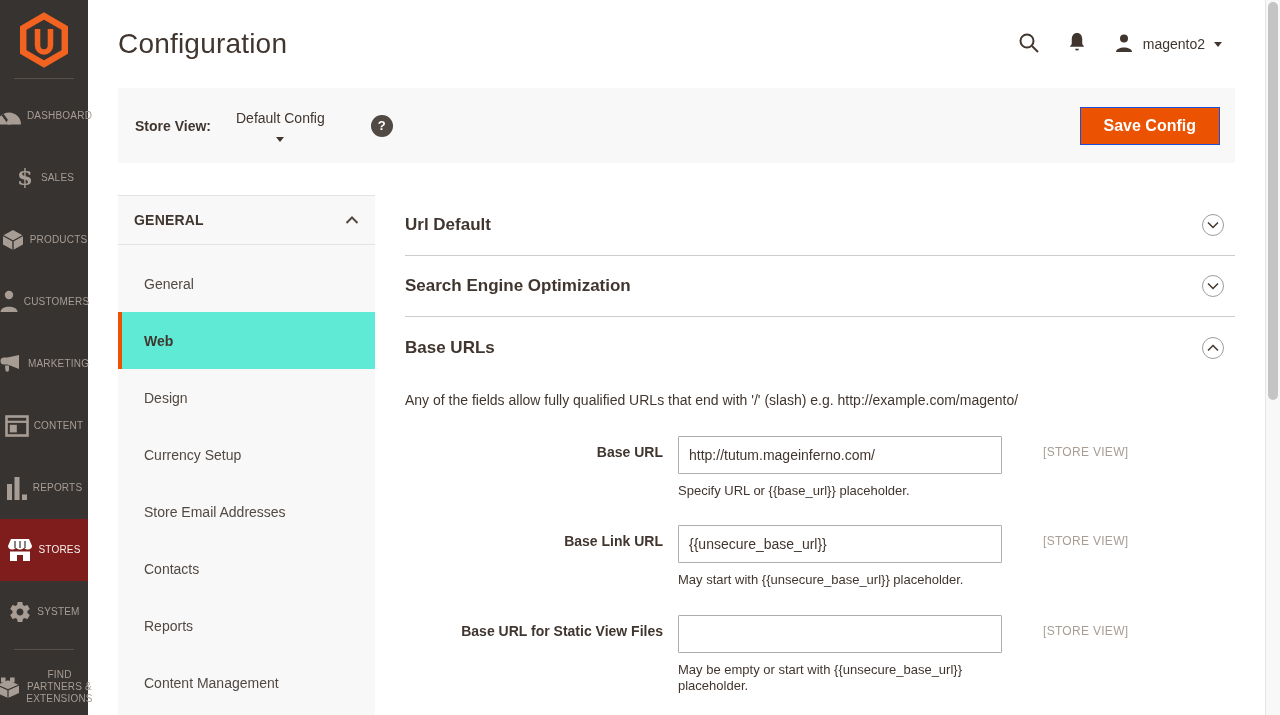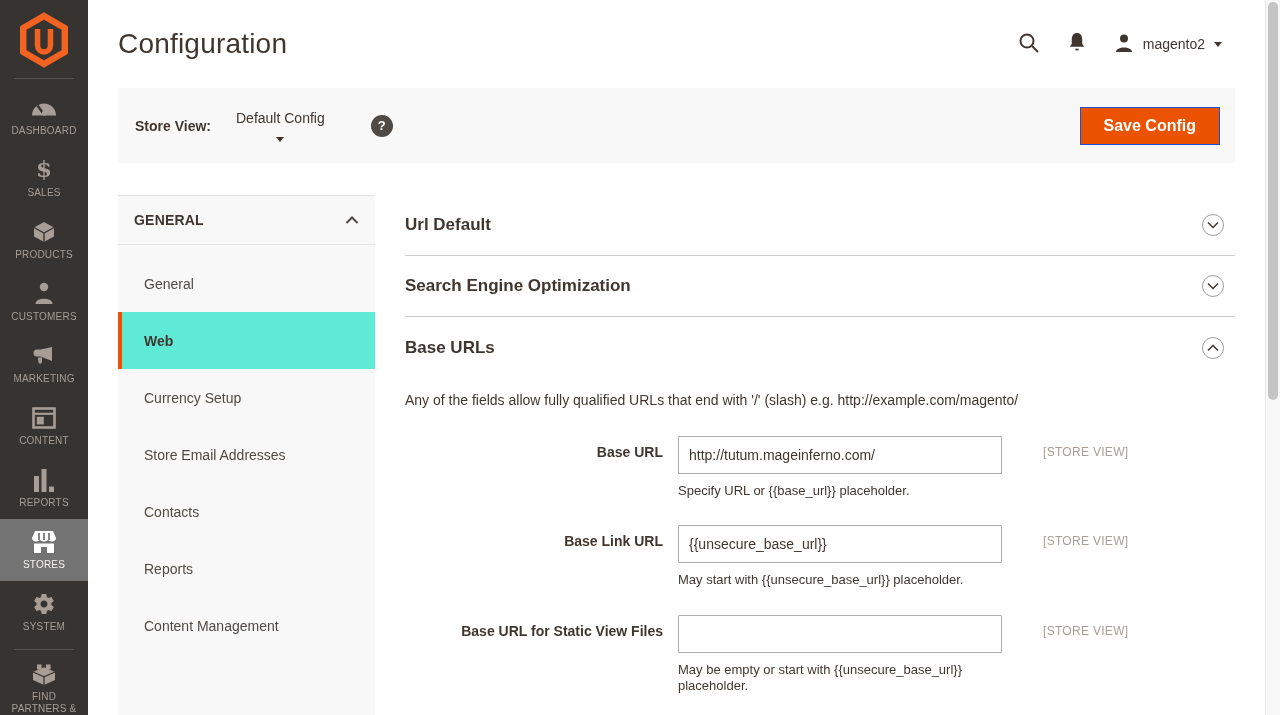--- a/index.html
+++ b/index.html
@@ -3,24 +3,24 @@
 <meta charset="utf-8">
 <style>
   * { box-sizing: border-box; margin: 0; padding: 0; }
   html, body { width: 1280px; height: 715px; overflow: hidden; }
   body { font-family: "Liberation Sans", sans-serif; background: #fff; color: #41362f; }
 
   
   .sidebar { position: fixed; left: 0; top: 0; width: 88px; height: 715px; background: #373330; z-index: 5; }
   .logo { height: 72px; display: flex; align-items: center; justify-content: center; padding-top: 8px; cursor: pointer; }
   .side-divider { border-top: 1px solid #59524c; margin: 6px 14px; }
-  .menu-item { min-height: 62px; display: flex; flex-direction: column; align-items: center; justify-content: center; gap: 5px; color: #a79d95; cursor: pointer; text-align: center; padding: 6px 4px; }
+  .menu-item { min-height: 62px; display: flex; align-items: center; justify-content: center; gap: 5px; color: #a79d95; cursor: pointer; text-align: center; padding: 6px 4px; }
   .menu-item .micon { color: #a79d95; display: flex; align-items: center; justify-content: center; height: 24px; }
   .mlabel { font-size: 10px; line-height: 1.2; letter-spacing: .2px; max-width: 80px; }
-  .menu-item.active { background: #737373; color: #f7f3ef; }
+  .menu-item.active { background: #7f1d1d; color: #f7f3ef; }
   .menu-item.active .micon { color: #ffffff; }
 
   
   .page { margin-left: 88px; padding: 0 45px 0 30px; }
   .top-header { height: 88px; display: flex; align-items: center; justify-content: space-between; }
   .page-title { font-size: 28px; font-weight: 400; color: #41362f; letter-spacing: .2px; }
   .actions { display: flex; align-items: center; gap: 28px; padding-right: 13px; }
   .icon-btn { background: none; border: none; cursor: pointer; display: flex; align-items: center; }
   .user-menu { display: flex; align-items: center; gap: 9px; background: none; border: none; cursor: pointer; }
   .uname { font-size: 14px; color: #41362f; }
@@ -225,20 +225,23 @@
               <path d="M1.5 8 L7 2.5 L12.5 8"></path>
             </svg>
         </span>
       </div>
       <ul class="nav-list">
           <li class="nav-item">
             <span>General</span>
           </li>
           <li class="nav-item active">
             <span>Web</span>
+          </li>
+          <li class="nav-item">
+            <span>Design</span>
           </li>
           <li class="nav-item">
             <span>Currency Setup</span>
           </li>
           <li class="nav-item">
             <span>Store Email Addresses</span>
           </li>
           <li class="nav-item">
             <span>Contacts</span>
           </li>

